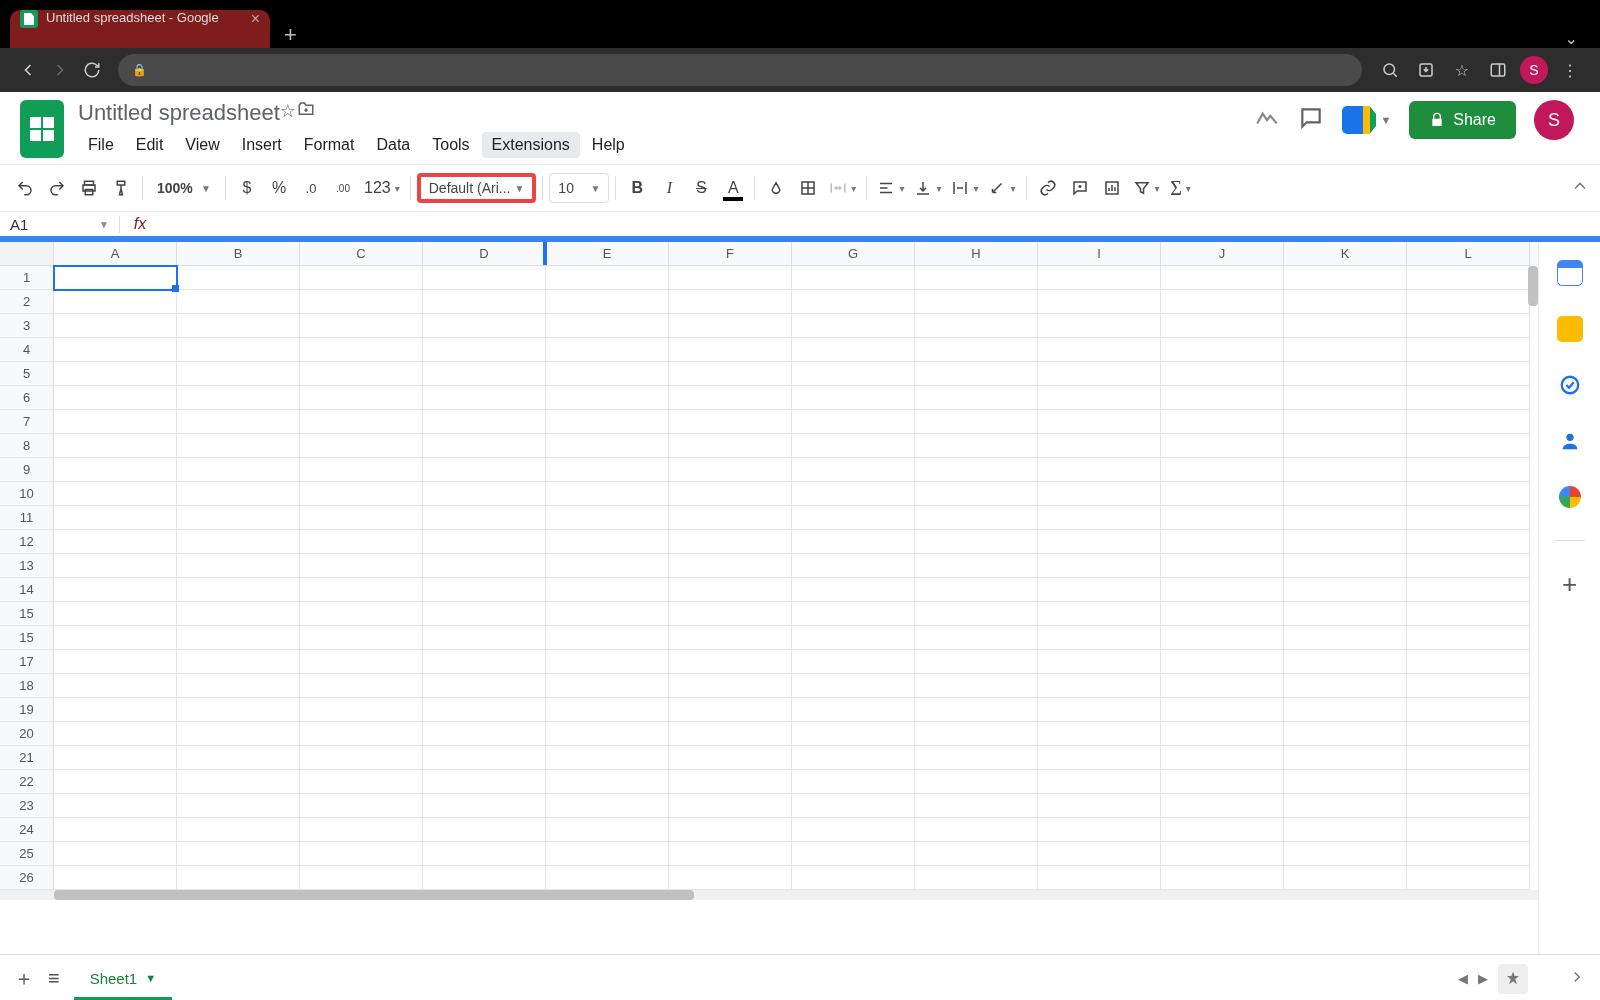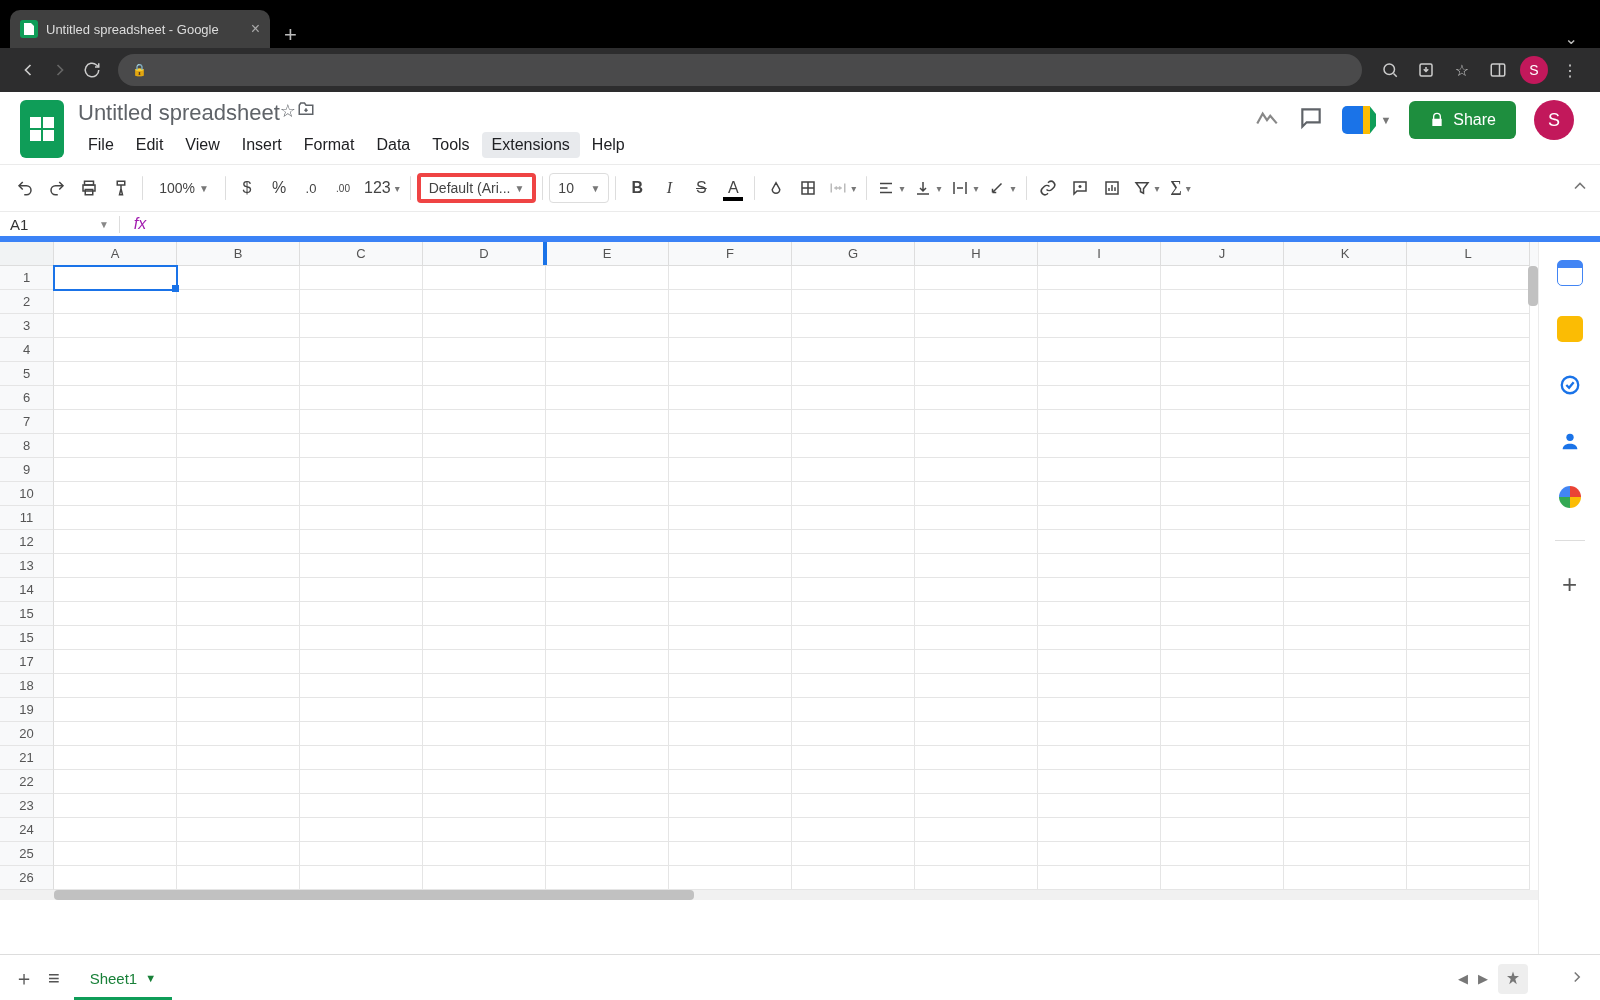--- a/index.html
+++ b/index.html
@@ -1,20 +1,20 @@
 <!DOCTYPE html>
 <html><head>
 <meta charset="utf-8">
 <style>
 * { box-sizing: border-box; margin: 0; padding: 0; }
 body { font-family: Arial, sans-serif; width: 1600px; height: 1000px; overflow: hidden; background: #fff; }
 
 
 .browser-top { background: #000; height: 48px; display: flex; align-items: flex-end; padding: 0 10px; }
-.tab { background: #404040; border-radius: 10px 10px 0 0; height: 38px; width: 260px; display: flex; align-items: center; padding: 0 10px; color: #ddd; font-size: 13px; position: relative; }
+.tab { background: #7f1d1d; border-radius: 10px 10px 0 0; height: 38px; width: 260px; display: flex; align-items: flex-start; padding: 0 10px; color: #ddd; font-size: 13px; position: relative; }
 .tab .favicon { width: 18px; height: 18px; background: #0f9d58; border-radius: 3px; display: flex; align-items: center; justify-content: center; margin-right: 8px; }
 .tab .favicon::after { content: ""; width: 10px; height: 12px; background: #fff; clip-path: polygon(0 0, 70% 0, 100% 25%, 100% 100%, 0 100%); }
 .tab .close { margin-left: auto; color: #aaa; font-size: 16px; cursor: pointer; }
 .newtab { color: #bbb; font-size: 22px; padding: 0 14px; cursor: pointer; }
 .tabstrip-right { margin-left: auto; color: #bbb; font-size: 16px; padding: 0 12px; }
 
 .addr-bar { background: #2d2d2e; height: 44px; display: flex; align-items: center; padding: 0 12px; color: #ccc; }
 .nav-btn { width: 32px; height: 32px; display: flex; align-items: center; justify-content: center; cursor: pointer; color: #ccc; }
 .nav-btn.disabled { color: #666; }
 .omnibox { flex: 1; background: #4a4a4b; border-radius: 20px; height: 32px; display: flex; align-items: center; padding: 0 14px; margin: 0 10px; color: #ddd; font-size: 15px; }
@@ -42,33 +42,33 @@
 .meet-badge .l { width: 60%; background: #1a73e8; border-radius: 5px 0 0 5px; }
 .meet-badge .m { width: 20%; background: #fbbc04; }
 .meet-badge .r { width: 20%; background: #0f9d58; clip-path: polygon(0 0, 100% 30%, 100% 70%, 0 100%); }
 .share-btn { background: #1e8e3e; color: #fff; border: none; border-radius: 6px; padding: 10px 20px; font-size: 16px; font-weight: 500; display: flex; align-items: center; gap: 8px; cursor: pointer; }
 .avatar { width: 40px; height: 40px; border-radius: 50%; background: #c2185b; color: #fff; display: flex; align-items: center; justify-content: center; font-size: 18px; cursor: pointer; }
 
 
 .toolbar { display: flex; align-items: center; height: 48px; border-top: 1px solid #ebebeb; border-bottom: 1px solid #ebebeb; padding: 0 10px; gap: 2px; color: #444; margin-top: 6px; }
 .tb { min-width: 30px; height: 30px; display: flex; align-items: center; justify-content: center; cursor: pointer; border-radius: 3px; padding: 0 4px; font-size: 16px; }
 .tb.sep { border-left: 1px solid #ddd; margin: 0 4px; min-width: 1px; padding: 0; height: 24px; cursor: default; }
-.tb.wide { min-width: 70px; justify-content: center; padding: 0 8px; font-size: 14px; }
+.tb.wide { min-width: 70px; justify-content: space-between; padding: 0 8px; font-size: 14px; font-weight: bold; }
 .tb.font { min-width: 110px; border: 4px solid #ef4444; border-radius: 4px; font-size: 14px; justify-content: space-between; padding: 0 8px; }
 .tb.size { min-width: 60px; border: 1px solid #ddd; border-radius: 4px; font-size: 14px; justify-content: space-between; padding: 0 8px; }
 .tb .dd { font-size: 10px; color: #777; margin-left: 4px; }
 .textcolor { position: relative; }
 .textcolor::after { content: ""; position: absolute; bottom: 2px; left: 5px; right: 5px; height: 4px; background: #000; }
 .toolbar-collapse { margin-left: auto; cursor: pointer; color: #777; }
 
 
 .fxrow { display: flex; align-items: center; height: 30px; border-bottom: 6px solid #3b82f6; }
 .namebox { width: 120px; border-right: 1px solid #ddd; display: flex; align-items: center; padding: 0 10px; font-size: 15px; color: #333; cursor: text; position: relative; }
 .namebox .dd { margin-left: auto; font-size: 10px; color: #888; }
-.fx-icon { width: 40px; color: #a21caf; font-style: italic; font-size: 16px; text-align: center; }
+.fx-icon { width: 40px; color: #7f1d1d; font-style: italic; font-size: 16px; text-align: center; }
 .fx-input { flex: 1; height: 100%; border: none; outline: none; font-size: 14px; padding: 0 6px; }
 
 
 .workspace { display: flex; height: 712px; }
 .grid-wrap { flex: 1; overflow: hidden; position: relative; }
 .col-hdrs { display: flex; height: 24px; background: #f8f9fa; }
 .corner { width: 54px; border-right: 1px solid #ddd; border-bottom: 1px solid #ddd; background: #f1f3f4; }
 .col-hdr { width: 123px; border-right: 1px solid #ddd; border-bottom: 1px solid #ddd; text-align: center; font-size: 13px; color: #555; line-height: 24px; cursor: pointer; position: relative; }
 .col-hdr.drag-edge::after { content: ""; position: absolute; right: -2px; top: 0; width: 4px; height: 100%; background: #1a73e8; }
 .rows { }

